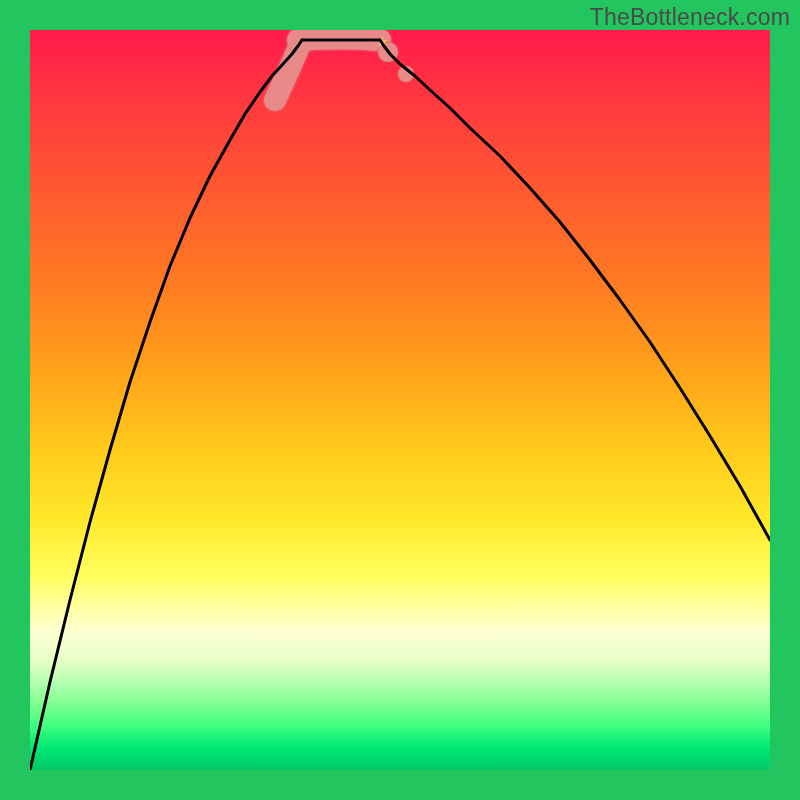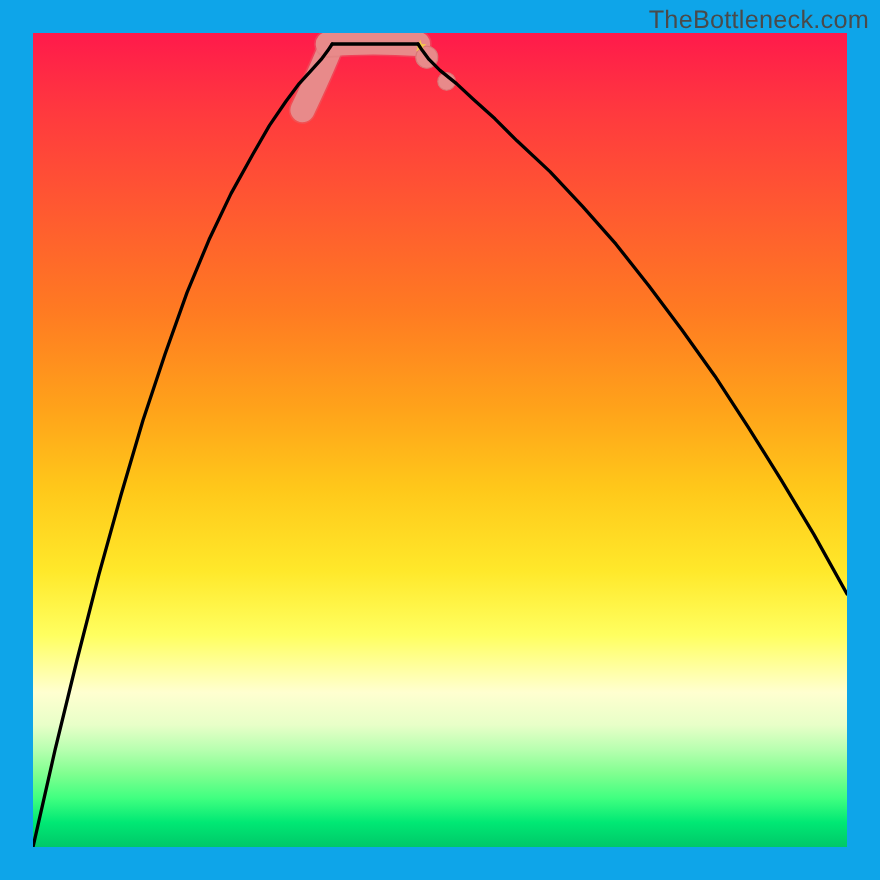--- a/index.html
+++ b/index.html
@@ -7,21 +7,21 @@
     padding: 0;
     width: 800px;
     height: 800px;
     background: #000;
     overflow: hidden;
     font-family: Arial, Helvetica, sans-serif;
   }
   .frame {
     position: absolute;
     inset: 0;
-    background: #0ea5e9;
+    background: #22c55e;
   }
   .plot {
     position: absolute;
     left: 30px;
     top: 30px;
     width: 740px;
     height: 740px;
     
     background: linear-gradient(to bottom,
       #ff1a4b 0%,

